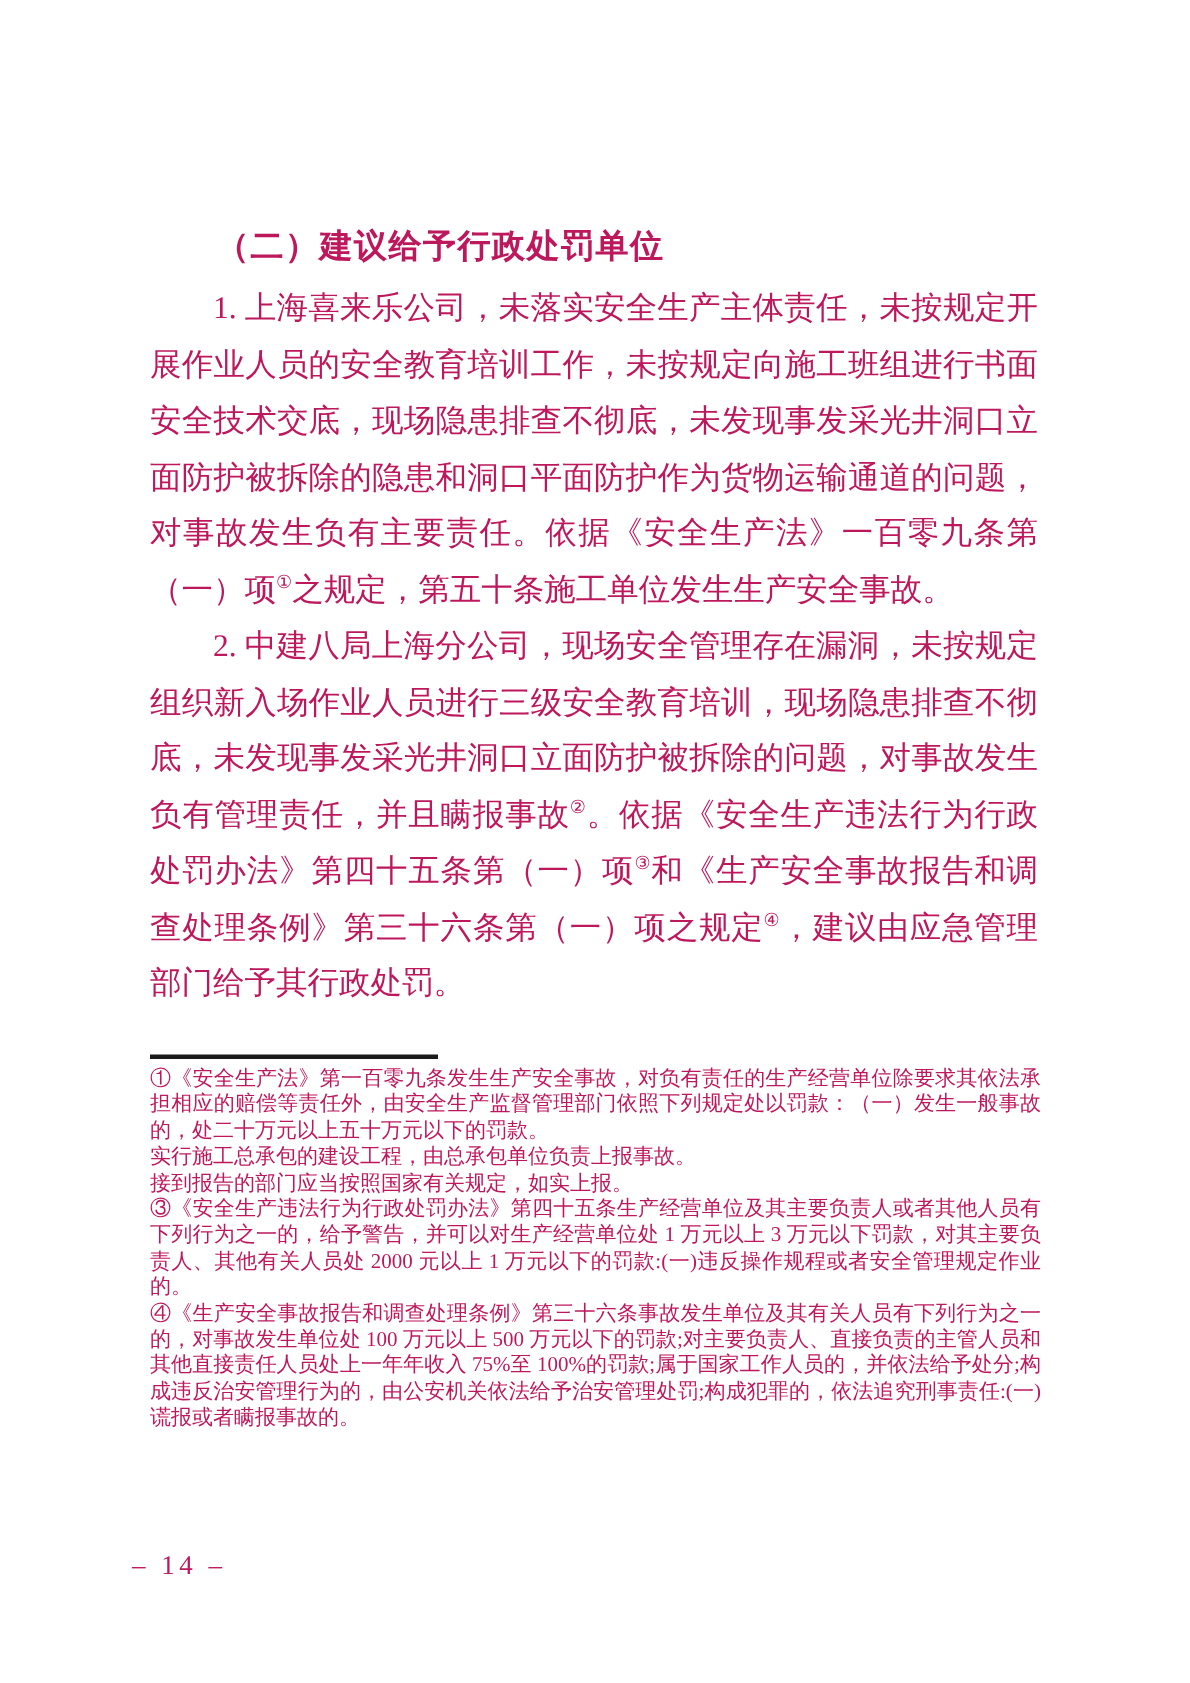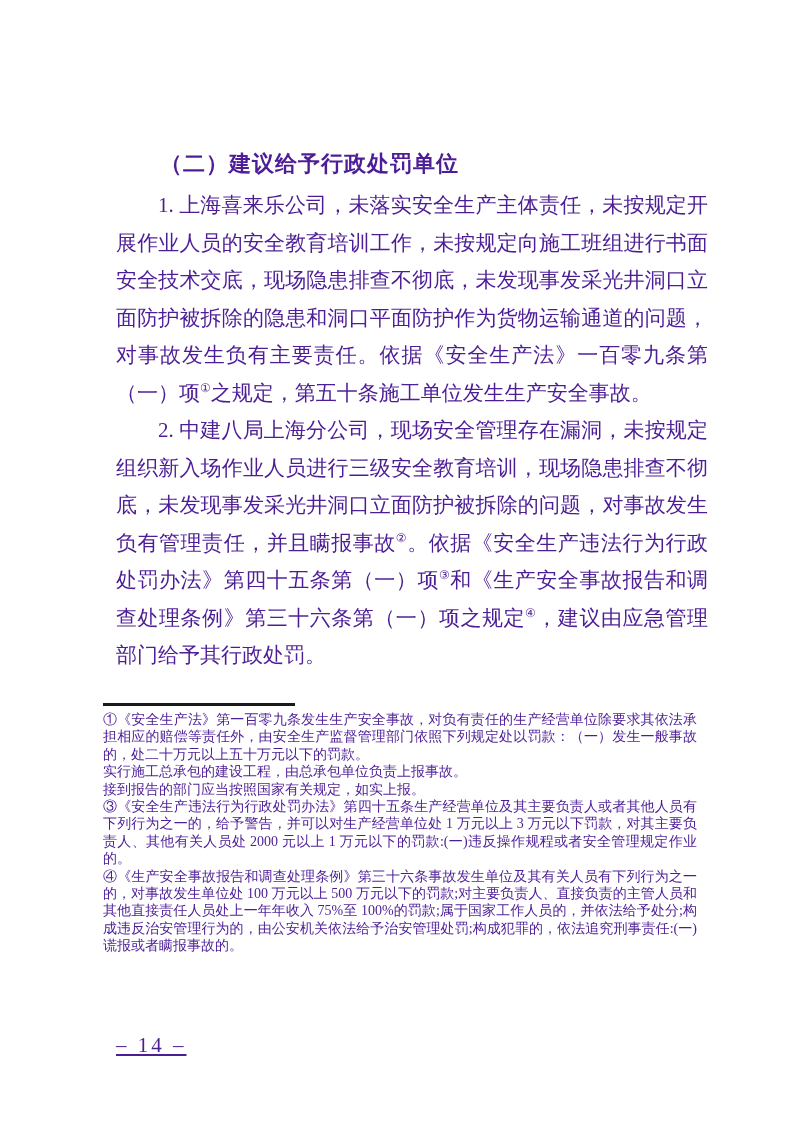--- a/index.html
+++ b/index.html
@@ -5,24 +5,23 @@
   html, body {
     margin: 0;
     padding: 0;
     background: #ffffff;
   }
   .page {
     position: relative;
     width: 704px;
     height: 1122px;
     background: #ffffff;
-    color: #4c1d95;
+    color: #be185d;
     font-family: "Liberation Serif", "DejaVu Serif", serif;
     overflow: hidden;
-    margin-left: 16px;
   }
   .content {
     position: absolute;
     left: 100px;
     top: 150px;
     width: 592px;
   }
   .heading {
     margin: 0 0 9px 0;
     font-size: 22px;
@@ -41,46 +40,45 @@
     word-break: normal;
     overflow-wrap: anywhere;
   }
   .fn-ref {
     font-size: 12px;
     line-height: 0;
     vertical-align: super;
   }
   .footnotes {
     position: absolute;
-    left: 87px;
+    left: 100px;
     top: 703px;
     width: 594px;
   }
   .fn-rule {
     width: 192px;
     height: 3px;
     background: #1a1a1a;
     margin: 0 0 5px 0;
   }
   .fn {
     margin: 0;
     font-size: 14px;
     line-height: 17.4px;
     text-align: justify;
     text-justify: inter-character;
     word-break: normal;
     overflow-wrap: anywhere;
   }
   .page-number {
     position: absolute;
-    left: 100px;
+    left: 88px;
     top: 1033px;
-    font-size: 21px;
+    font-size: 18px;
     letter-spacing: 3px;
-    text-decoration: underline;
   }
 </style>
 </head>
 <body>
 
 <div class="page">
 
   <div class="content">
 
     <h2 class="heading">（二）建议给予行政处罚单位</h2>

